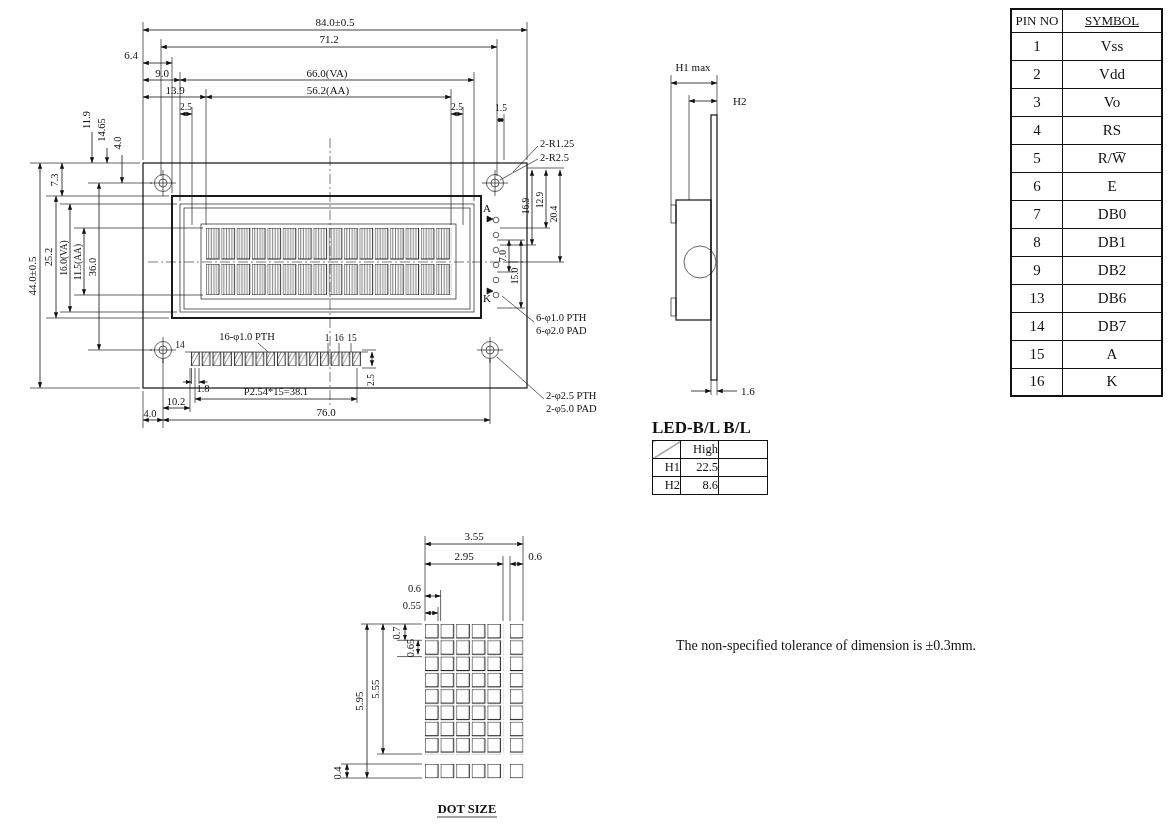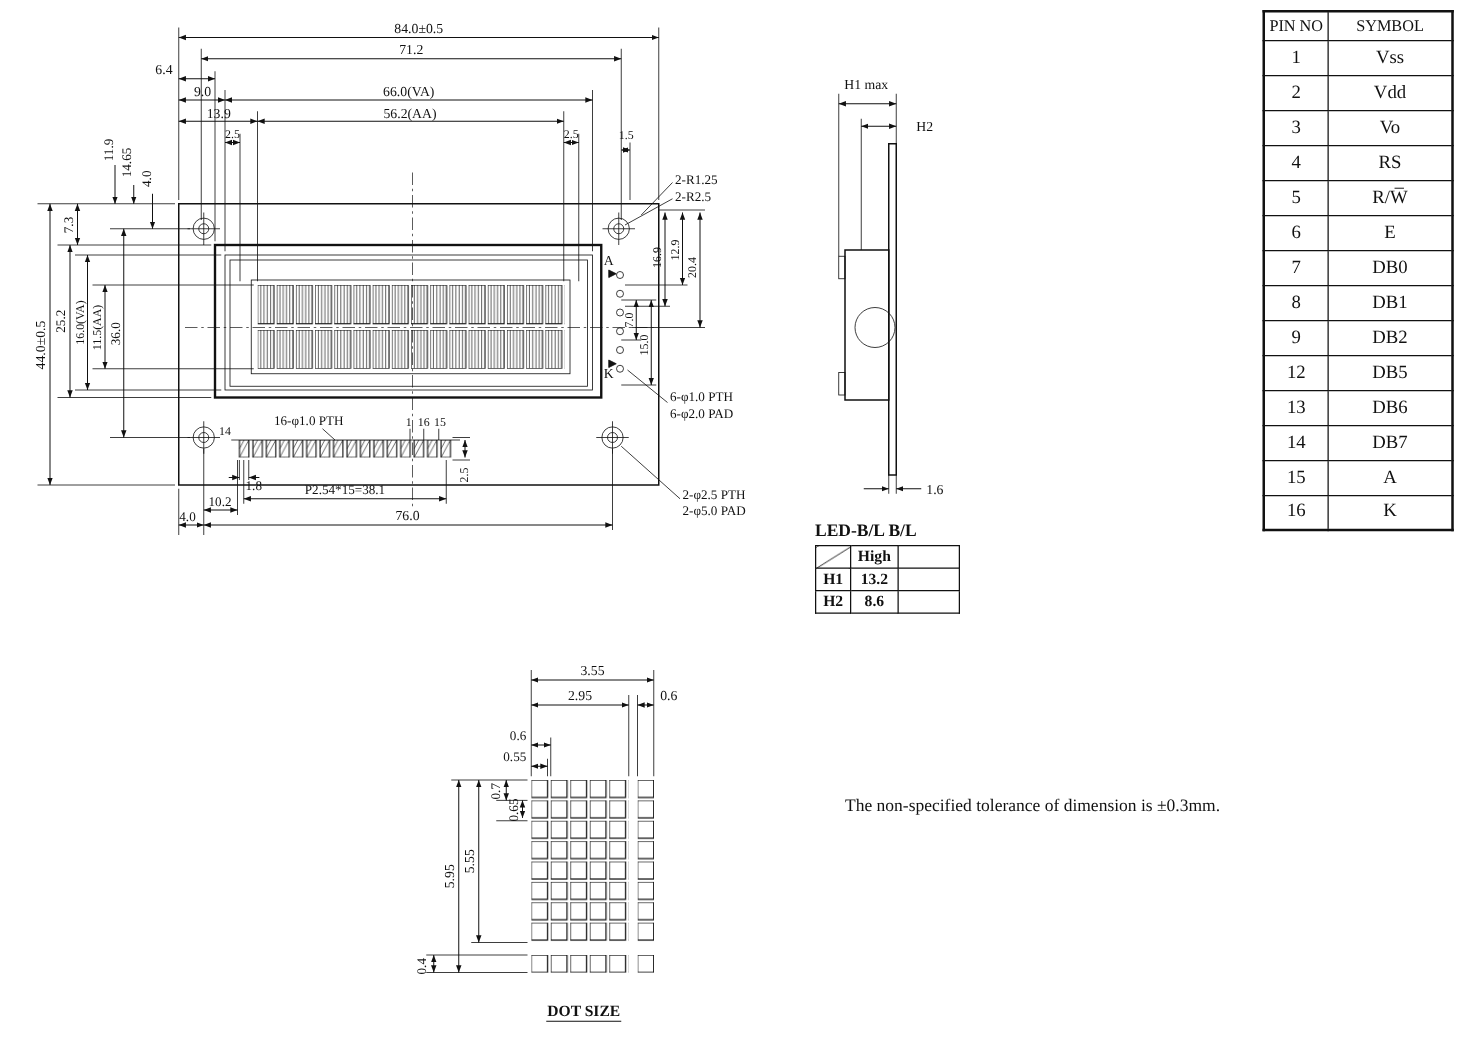--- a/index.html
+++ b/index.html
@@ -16,31 +16,31 @@
   .thin{stroke:#111;stroke-width:0.65;fill:none;}
   .dl{stroke:#111;stroke-width:0.8;fill:none;}
   .cl{stroke:#111;stroke-width:0.55;fill:none;stroke-dasharray:10 3 2 3;}
 
   
   #pin-block{left:1010px;top:8px;}
   #pin-table{border-collapse:collapse;border:2px solid #111;}
   #pin-table th,#pin-table td{border:1.3px solid #111;text-align:center;
      font-weight:normal;padding:0;font-size:15px;}
   #pin-table .c1{width:50px;}
-  #pin-table .c2{width:98px;}
+  #pin-table .c2{width:98px;text-decoration:underline;}
   #pin-table tr{height:28px;}
   #pin-table tr.hdr{height:23px;margin-top:15px;}
   #pin-table tr.hdr th{font-size:13px;}
 
   
   #led-block{left:652px;top:418px;width:130px;}
-  #led-title{font-size:14px;font-weight:bold;margin-bottom:2px;}
+  #led-title{font-size:17px;font-weight:bold;margin-bottom:2px;}
   #led-table{border-collapse:collapse;border:1.6px solid #111;}
-  #led-table th,#led-table td{border:1.1px solid #111;text-align:center;
-     font-weight:bold;padding:0;font-size:12.5px;}
+  #led-table th,#led-table td{border:1.1px solid #111;text-align:right;
+     font-weight:normal;padding:0;font-size:12.5px;}
   #led-table tr{height:18px;}
   #led-table .dc{width:27px;background:
      linear-gradient(to bottom right,transparent calc(50% - 0.6px),#111 50%,transparent calc(50% + 0.6px));}
   #led-table .vc{width:37px;}
   #led-table .ec{width:48px;}
 
   #note{left:676px;top:638px;width:330px;font-size:14px;}
   #main-svg{left:0;top:0;}
   #side-svg{left:645px;top:55px;}
   #dot-svg{left:325px;top:512px;}
@@ -288,21 +288,21 @@
   <div id="led-title">LED-B/L B/L</div>
   <table id="led-table">
     <tbody>
         <tr>
       <td class="dc"></td>
       <th class="vc">High</th>
       <td class="ec"></td>
     </tr>
     <tr>
       <th>H1</th>
-      <td>13.2</td>
+      <td>22.5</td>
       <td></td>
     </tr>
     <tr>
       <th>H2</th>
       <td>8.6</td>
       <td></td>
     </tr>
   </tbody>
     </table>
 </div>
@@ -342,24 +342,20 @@
           <td>7</td>
           <td>DB0</td>
         </tr>
     <tr>
           <td>8</td>
           <td>DB1</td>
         </tr>
     <tr>
           <td>9</td>
           <td>DB2</td>
-        </tr>
-    <tr>
-          <td>12</td>
-          <td>DB5</td>
         </tr>
     <tr>
           <td>13</td>
           <td>DB6</td>
         </tr>
     <tr>
           <td>14</td>
           <td>DB7</td>
         </tr>
     <tr>

